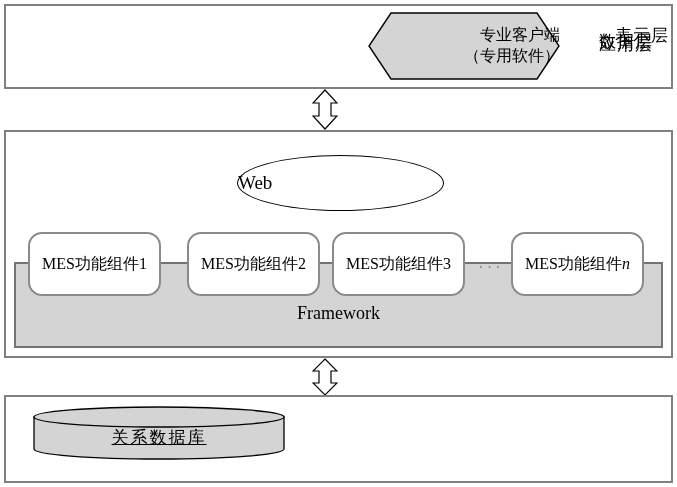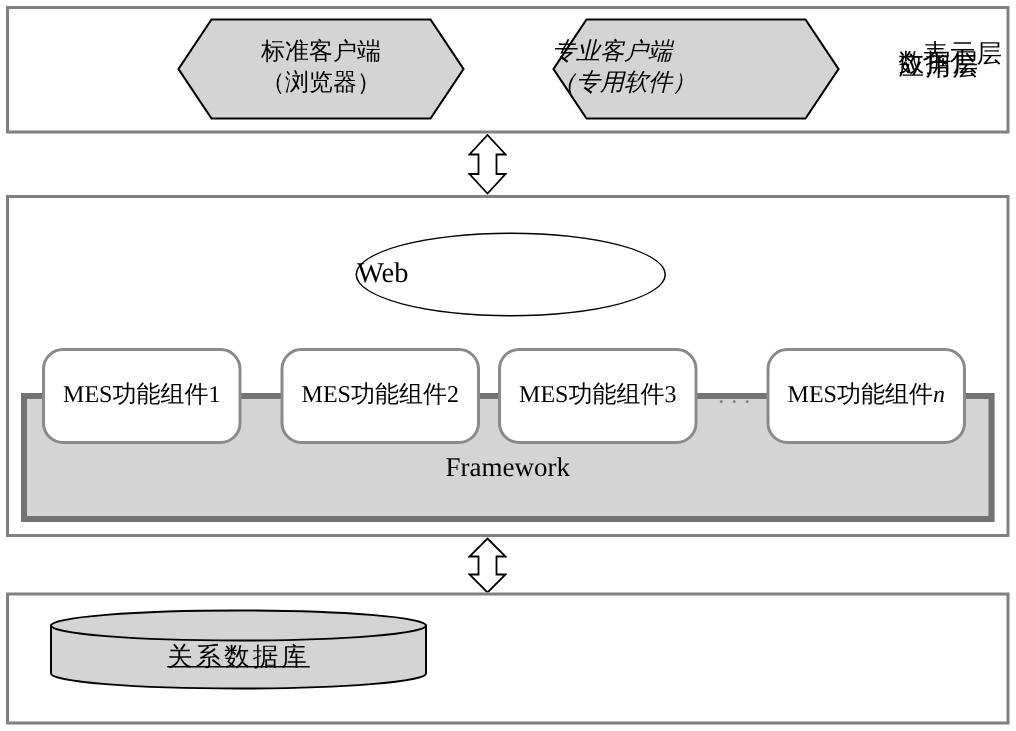--- a/index.html
+++ b/index.html
@@ -64,21 +64,21 @@
   }
 
   
   #framework-band {
     position: absolute;
     left: 14px;
     top: 262px;
     width: 649px;
     height: 86px;
     background: #d4d4d4;
-    border: 4px solid #737373;
+    border: 2px solid #737373;
     box-sizing: border-box;
   }
   #framework-label {
     position: absolute;
     left: 0;
     right: 0;
     bottom: 22px;
     text-align: center;
     font-size: 18px;
     color: #000;
@@ -146,35 +146,26 @@
   #arrow-top    { left: 312px; top: 89px;  width: 26px; height: 41px; }
   #arrow-bottom { left: 312px; top: 358px; width: 26px; height: 38px; }
 </style>
 </head>
 <body>
 
 <div id="canvas">
 
   <div class="layer-box" id="layer-presentation"></div>
 
-  <div class="hex-wrap" id="hex-standard-client">
-    <svg width="192" height="68" viewBox="0 0 192 68">
-      <polygon points="23,1 169,1 191,34 169,67 23,67 1,34" fill="#d4d4d4" stroke="#000000" stroke-width="1.4"></polygon>
-    </svg>
-    <div style="position:absolute;left:0;top:0;width:192px;height:68px;display:flex;flex-direction:column;align-items:center;justify-content:center;font-size:16px;line-height:1.3;">
-      <span class="hex-line1">标准客户端</span>
-      <span class="hex-line2">（浏览器）</span>
-    </div>
-  </div>
 
   <div class="hex-wrap" id="hex-pro-client">
     <svg width="192" height="68" viewBox="0 0 192 68">
       <polygon points="23,1 169,1 191,34 169,67 23,67 1,34" fill="#d4d4d4" stroke="#000000" stroke-width="1.4"></polygon>
     </svg>
-    <div style="position:absolute;left:0;top:0;width:192px;height:68px;display:flex;flex-direction:column;align-items:flex-start;justify-content:center;font-size:16px;line-height:1.3;font-style:italic;">
+    <div style="position:absolute;left:0;top:0;width:192px;height:68px;display:flex;flex-direction:column;align-items:flex-end;justify-content:center;font-size:16px;line-height:1.3;">
       <span class="hex-line1">专业客户端</span>
       <span class="hex-line2">（专用软件）</span>
     </div>
   </div>
 
   <div class="layer-label" id="label-presentation">表示层</div>
 
   <div class="dbl-arrow" id="arrow-top">
     <svg width="26" height="41" viewBox="0 0 26 41">
       <polygon points="13,1 25,14 19,14 19,27 25,27 13,40 1,27 7,27 7,14 1,14" fill="#ffffff" stroke="#000000" stroke-width="1.2"></polygon>

